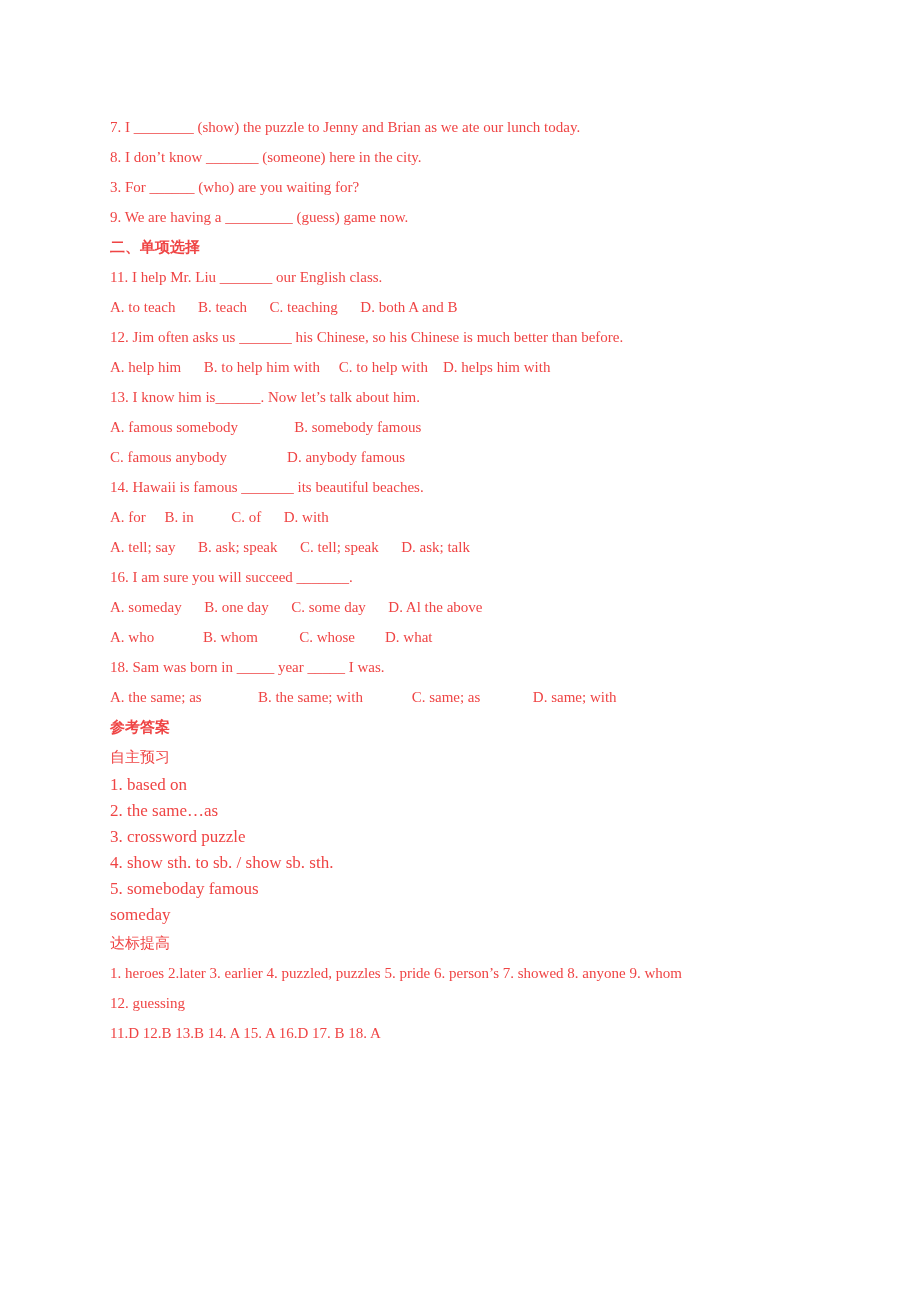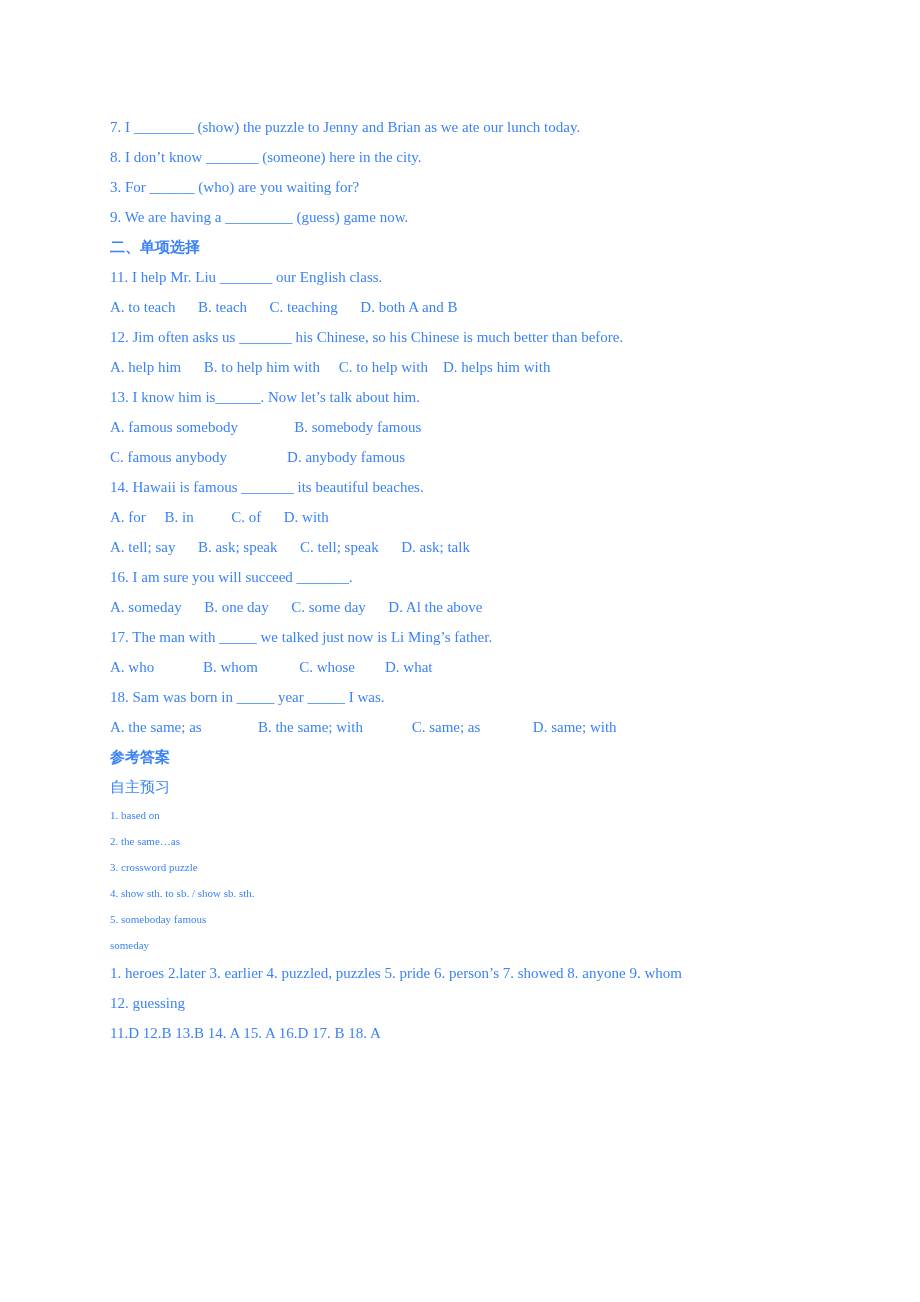--- a/index.html
+++ b/index.html
@@ -5,37 +5,37 @@
   html, body {
     margin: 0;
     padding: 0;
     background: #ffffff;
   }
   .page {
     position: relative;
     width: 807px;
     height: 1302px;
     background: #ffffff;
-    color: #3b82f6;
+    color: #ef4444;
     box-sizing: border-box;
     padding: 112px 108px 0 110px;
     font-family: "Liberation Serif", "DejaVu Serif", serif;
     font-size: 15px;
     overflow: hidden;
   }
   .line {
     margin: 0;
     line-height: 30px;
     white-space: pre-wrap;
   }
   .line.bold {
     font-weight: bold;
   }
   .line.small {
-    font-size: 11px;
+    font-size: 17px;
     line-height: 26px;
   }
 </style>
 </head>
 <body>
 
 <div class="page">
 
   <p class="line">7. I ________ (show) the puzzle to Jenny and Brian as we ate our lunch today.</p>
   <p class="line">8. I don’t know _______ (someone) here in the city.</p>
@@ -55,35 +55,35 @@
   <p class="line">C. famous anybody                D. anybody famous</p>
 
   <p class="line">14. Hawaii is famous _______ its beautiful beaches.</p>
   <p class="line">A. for     B. in          C. of      D. with</p>
 
   <p class="line">A. tell; say      B. ask; speak      C. tell; speak      D. ask; talk</p>
 
   <p class="line">16. I am sure you will succeed _______.</p>
   <p class="line">A. someday      B. one day      C. some day      D. Al the above</p>
 
-  <p class="line">17. The man with _____ we talked just now is Li Ming’s father.</p>
   <p class="line">A. who             B. whom           C. whose        D. what</p>
 
   <p class="line">18. Sam was born in _____ year _____ I was.</p>
   <p class="line">A. the same; as               B. the same; with             C. same; as              D. same; with</p>
 
   <p class="line bold">参考答案</p>
 
   <p class="line">自主预习</p>
 
   <p class="line small">1. based on</p>
   <p class="line small">2. the same…as</p>
   <p class="line small">3. crossword puzzle</p>
   <p class="line small">4. show sth. to sb. / show sb. sth.</p>
   <p class="line small">5. someboday famous</p>
   <p class="line small">someday</p>
 
+  <p class="line">达标提高</p>
 
   <p class="line">1. heroes 2.later 3. earlier 4. puzzled, puzzles 5. pride 6. person’s 7. showed 8. anyone 9. whom</p>
   <p class="line">12. guessing</p>
   <p class="line">11.D 12.B 13.B 14. A 15. A 16.D 17. B 18. A</p>
 
 </div>
 
 </body></html>

